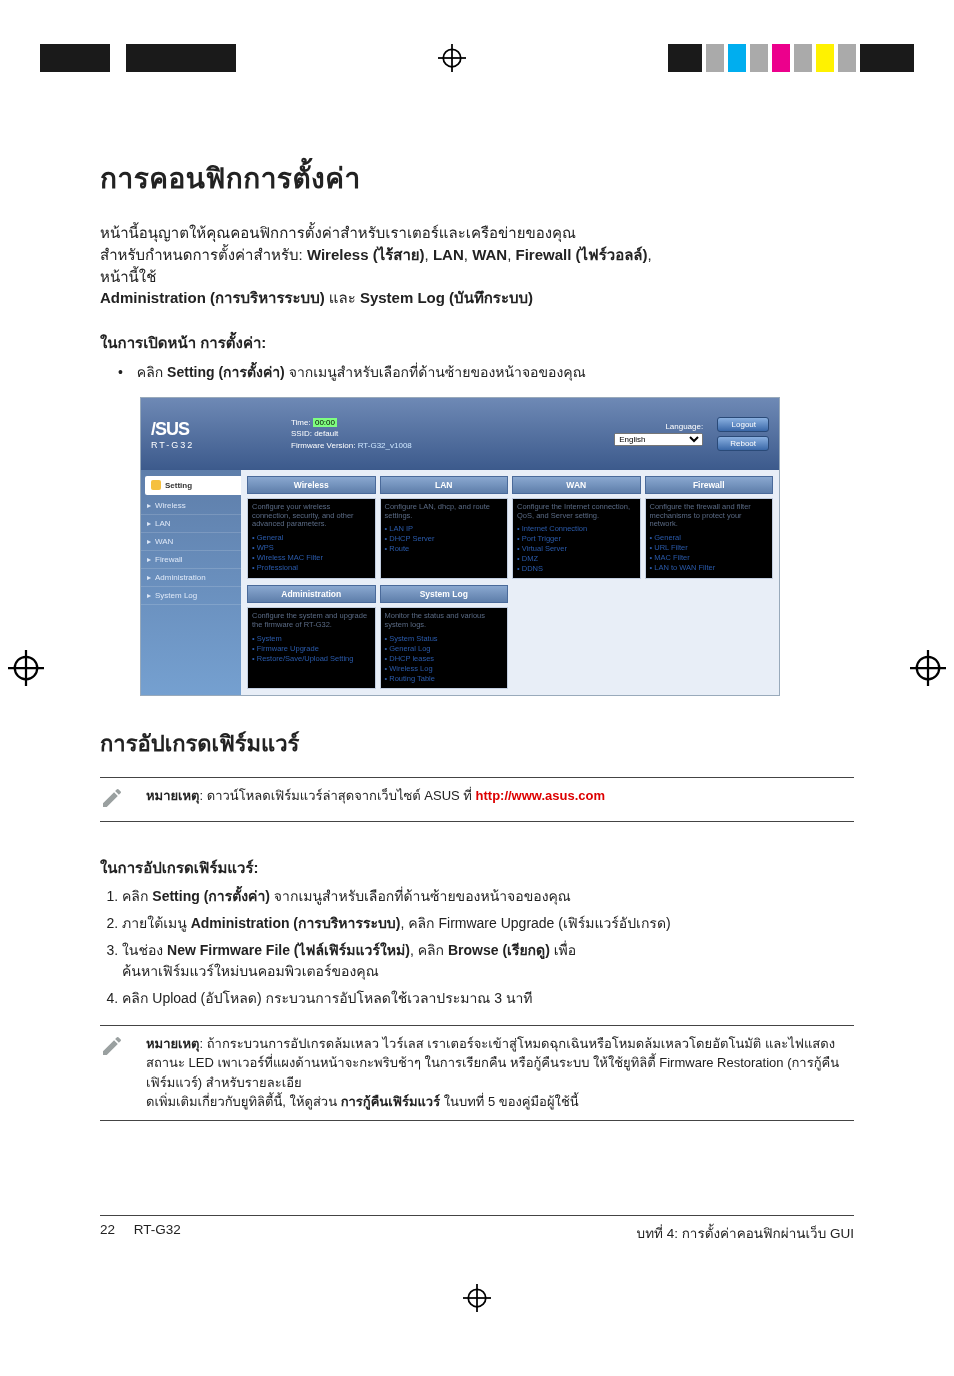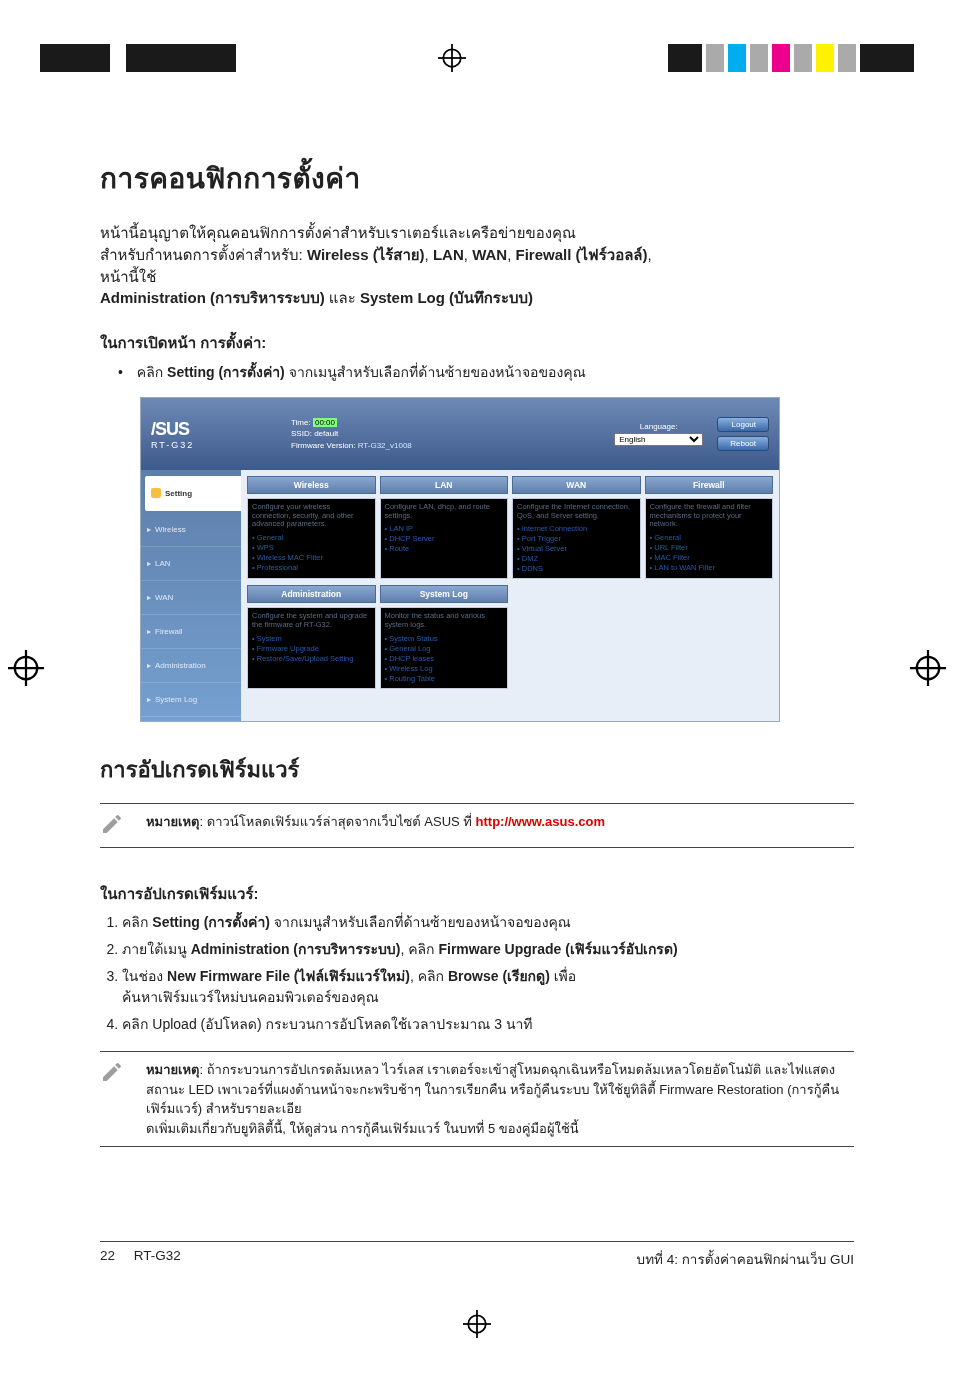--- a/index.html
+++ b/index.html
@@ -86,39 +86,39 @@
     height: 28px;
     display: flex;
     flex-direction: column;
     justify-content: center;
   }
   .ru-logo .brand { font-size: 18px; font-weight: bold; letter-spacing: -1px; }
   .ru-logo .model { font-size: 9px; letter-spacing: 2px; }
   .ru-head-mid { flex: 1; font-size: 8px; line-height: 1.4; padding-left: 20px;}
   .ru-head-mid .hl { background: #7fff7f; color: #000; padding: 0 2px; }
   .ru-head-mid a { color: #cde6ff; }
-  .ru-head-right { display: flex; flex-direction: column; align-items: center; gap:2px; padding-left: 20px; font-size:8px;}
+  .ru-head-right { display: flex; flex-direction: column; align-items: flex-end; gap:2px; padding-left: 20px; font-size:8px;}
   .ru-head-right select { font-size:8px; width:89px; }
   .ru-btns { display:flex; flex-direction:column; gap:4px; margin-left:14px;}
   .ru-btn {
     background: linear-gradient(#8ab0e0,#3a68a8);
     border:1px solid #2a4a78;
     border-radius:3px;
     color:#fff;
     padding:2px 12px;
     font-size:8px;
     text-align:right;
   }
   .ru-body { display:flex; background:#fff; }
   .ru-side {
     width:100px; background: linear-gradient(#5e7eaa,#75a0d0);
     padding:4px 0;
   }
   .ru-tab {
-    color:#dfe9f8; font-size:8px; padding:12px 6px;
+    color:#dfe9f8; font-size:8px; padding:4px 6px;
     border-bottom:1px solid rgba(255,255,255,0.15);
     display:flex; align-items:center; gap:4px;
   }
   .ru-tab.active {
     background: #fff; color:#333; border-radius:2px 0 0 2px; margin:2px 0 2px 4px;
     font-weight:bold;
   }
   .ru-tab .ico { width:10px; height:10px; background:#f5c040; border-radius:2px; display:inline-block;}
   .ru-tab.active .ico { background:#f5c040; }
   .ru-main { flex:1; padding:6px; background:#e8eef7; }
@@ -388,40 +388,40 @@
       <span class="label">หมายเหตุ</span><span>: ดาวน์โหลดเฟิร์มแวร์ล่าสุดจากเว็บไซต์ ASUS ที่ </span><a>http://www.asus.com</a>
     </div>
   </div>
 
   <div class="sub-heading">ในการอัปเกรดเฟิร์มแวร์:</div>
   <ol class="num">
     <li>
       <span>คลิก </span><span style="font-weight:bold">Setting (การตั้งค่า)</span><span> จากเมนูสำหรับเลือกที่ด้านซ้ายของหน้าจอของคุณ</span>
     </li>
     <li>
-      <span>ภายใต้เมนู </span><span style="font-weight:bold">Administration (การบริหารระบบ)</span><span>, คลิก </span><span style="font-weight:bold">Firmware Upgrade (เฟิร์มแวร์อัปเกรด)</span>
+      <span>ภายใต้เมนู </span><span style="font-weight:bold">Administration (การบริหารระบบ)</span><span>, คลิก </span><span style="font-weight:normal">Firmware Upgrade (เฟิร์มแวร์อัปเกรด)</span>
     </li>
     <li>
       <span>ในช่อง </span><span style="font-weight:bold">New Firmware File (ไฟล์เฟิร์มแวร์ใหม่)</span><span>, คลิก </span><span style="font-weight:bold">Browse (เรียกดู)</span><span> เพื่อ</span><br>
       <span>ค้นหาเฟิร์มแวร์ใหม่บนคอมพิวเตอร์ของคุณ</span>
     </li>
     <li>
       <span>คลิก </span><span style="font-weight:normal">Upload (อัปโหลด)</span><span> กระบวนการอัปโหลดใช้เวลาประมาณ 3 นาที</span>
     </li>
   </ol>
 
   <div class="note-row last">
     <div class="note-icon">
       <svg viewBox="0 0 24 24">
           <path fill="#9aa0a0" d="M3 17.25V21h3.75L17.81 9.94l-3.75-3.75L3 17.25zM20.71 7.04a1.003 1.003 0 0 0 0-1.42l-2.34-2.34a1.003 1.003 0 0 0-1.42 0l-1.83 1.83 3.75 3.75 1.84-1.82z"></path>
         </svg>
     </div>
     <div class="note-text">
       <span class="label">หมายเหตุ</span><span>: ถ้ากระบวนการอัปเกรดล้มเหลว ไวร์เลส เราเตอร์จะเข้าสู่โหมดฉุกเฉินหรือโหมดล้มเหลวโดยอัตโนมัติ และไฟแสดงสถานะ LED เพาเวอร์ที่แผงด้านหน้าจะกะพริบช้าๆ ในการเรียกคืน หรือกู้คืนระบบ ให้ใช้ยูทิลิตี้ Firmware Restoration (การกู้คืนเฟิร์มแวร์) สำหรับรายละเอีย</span><br>
-      <span>ดเพิ่มเติมเกี่ยวกับยูทิลิตี้นี้, ให้ดูส่วน </span><span style="font-weight:normal">การกู้คืนเฟิร์มแวร์</span><span> ในบทที่ 5 ของคู่มือผู้ใช้นี้</span>
+      <span>ดเพิ่มเติมเกี่ยวกับยูทิลิตี้นี้, ให้ดูส่วน </span><span style="font-weight:bold">การกู้คืนเฟิร์มแวร์</span><span> ในบทที่ 5 ของคู่มือผู้ใช้นี้</span>
     </div>
   </div>
 
 </div>
 
 <div class="footer">
   <div>
     <span class="pn">22</span>
     &nbsp;&nbsp;&nbsp;
     <span class="model">RT-G32</span>

